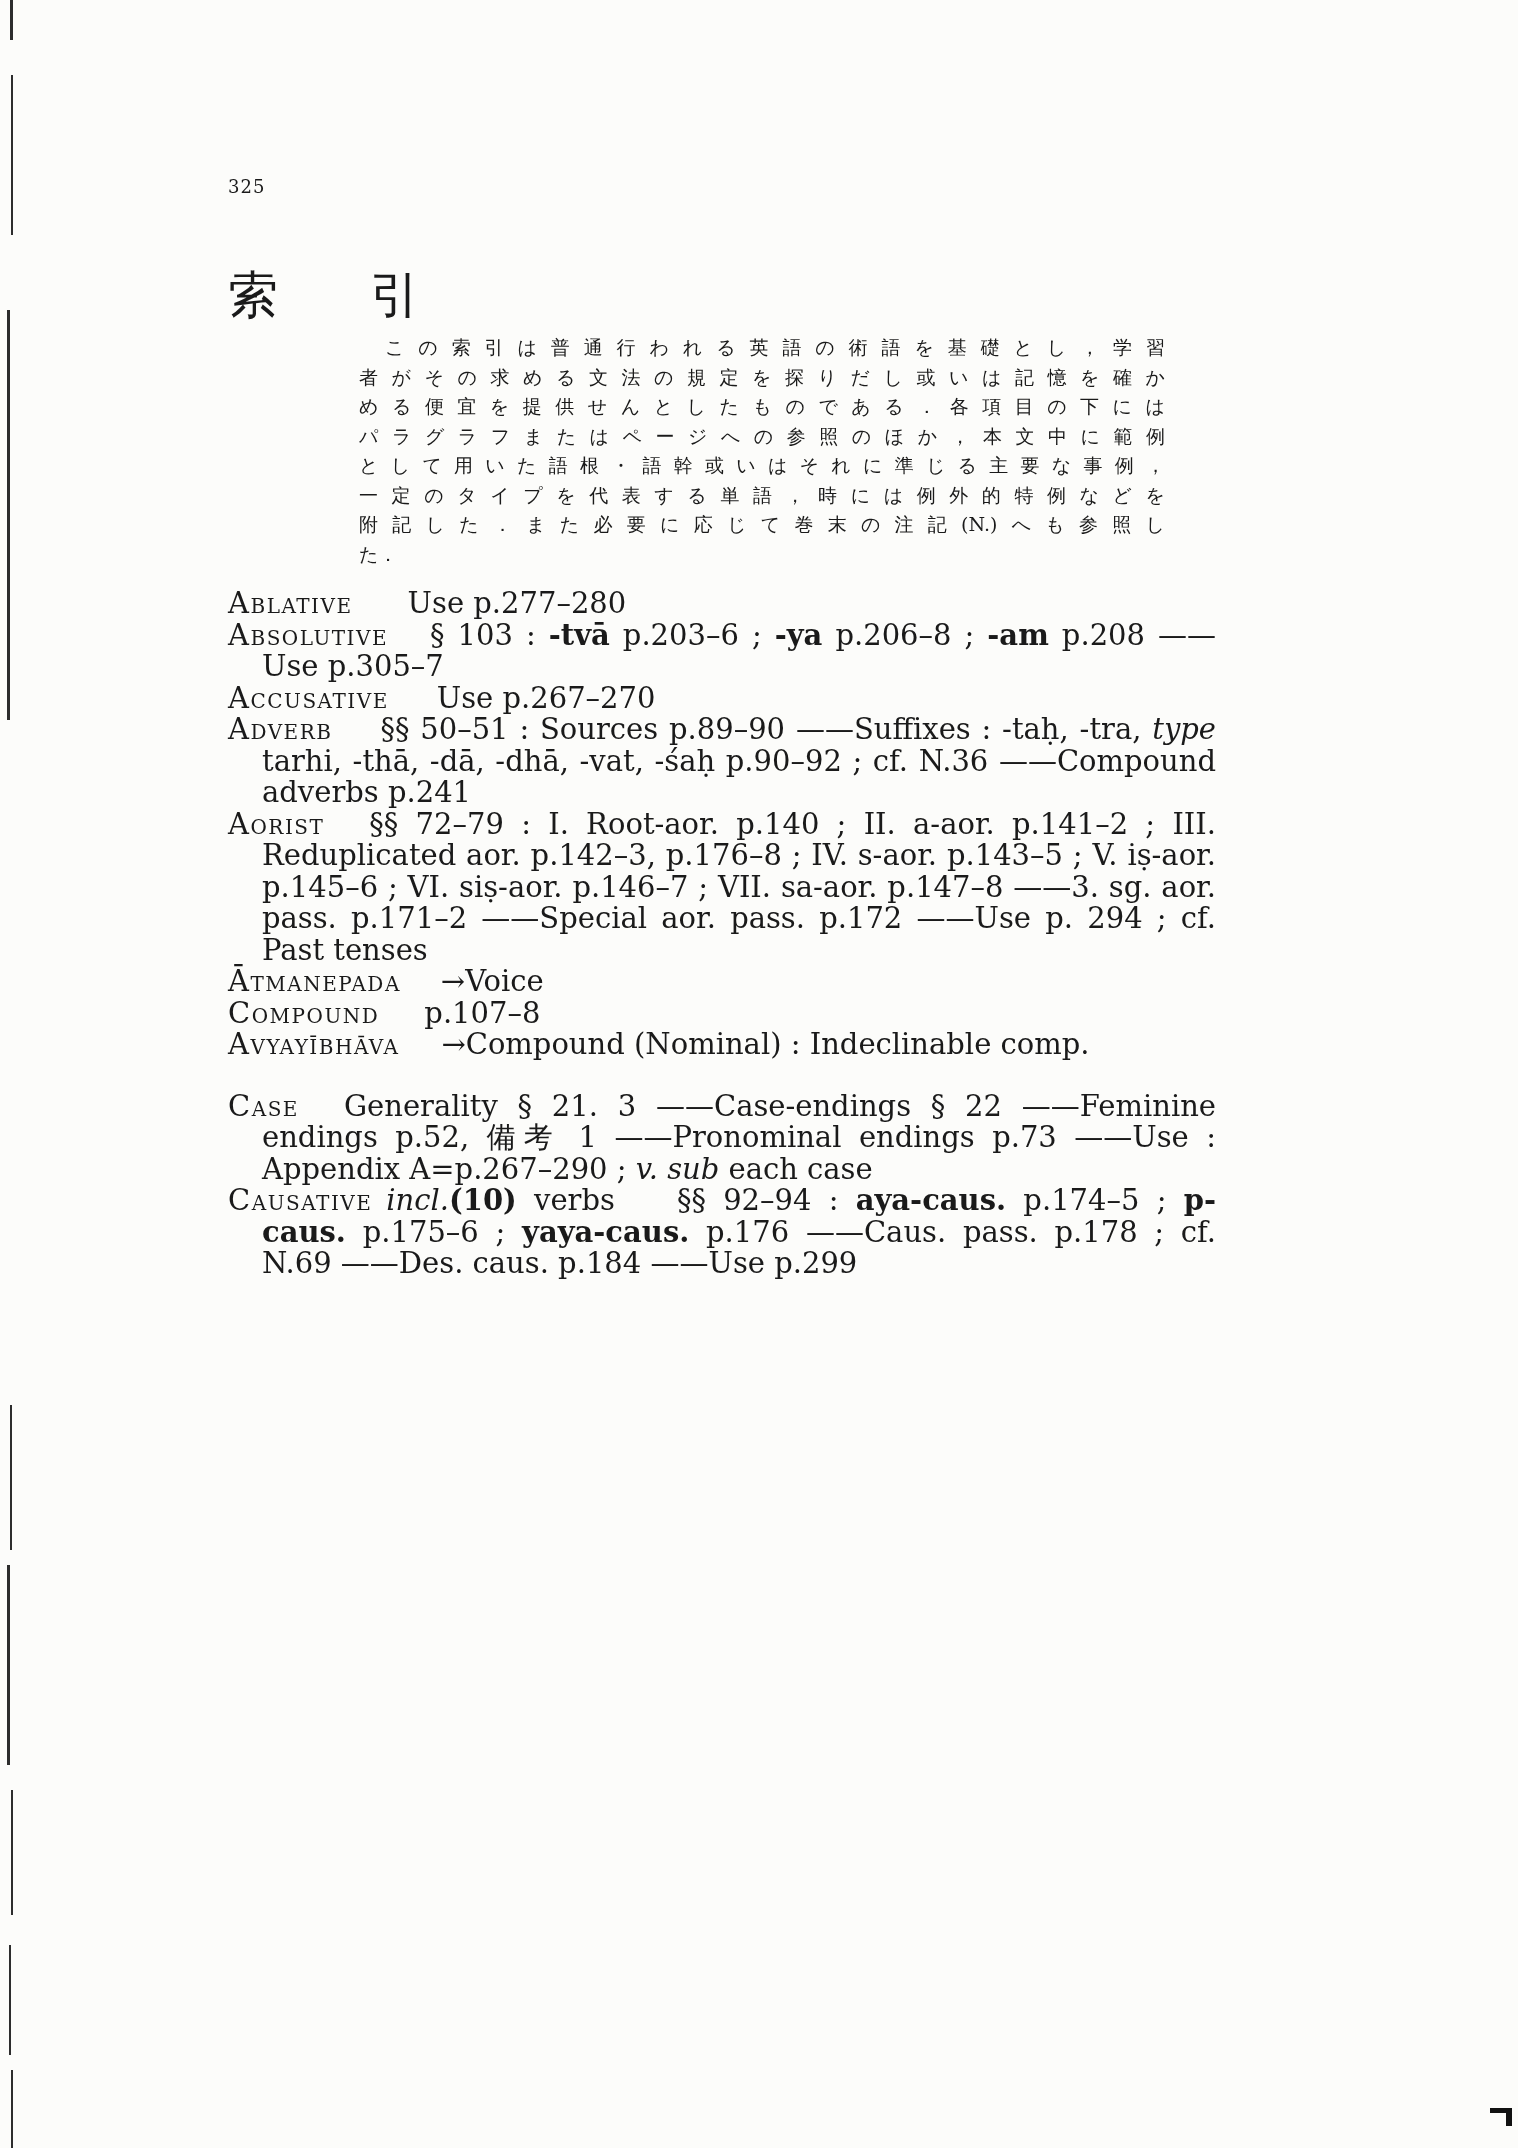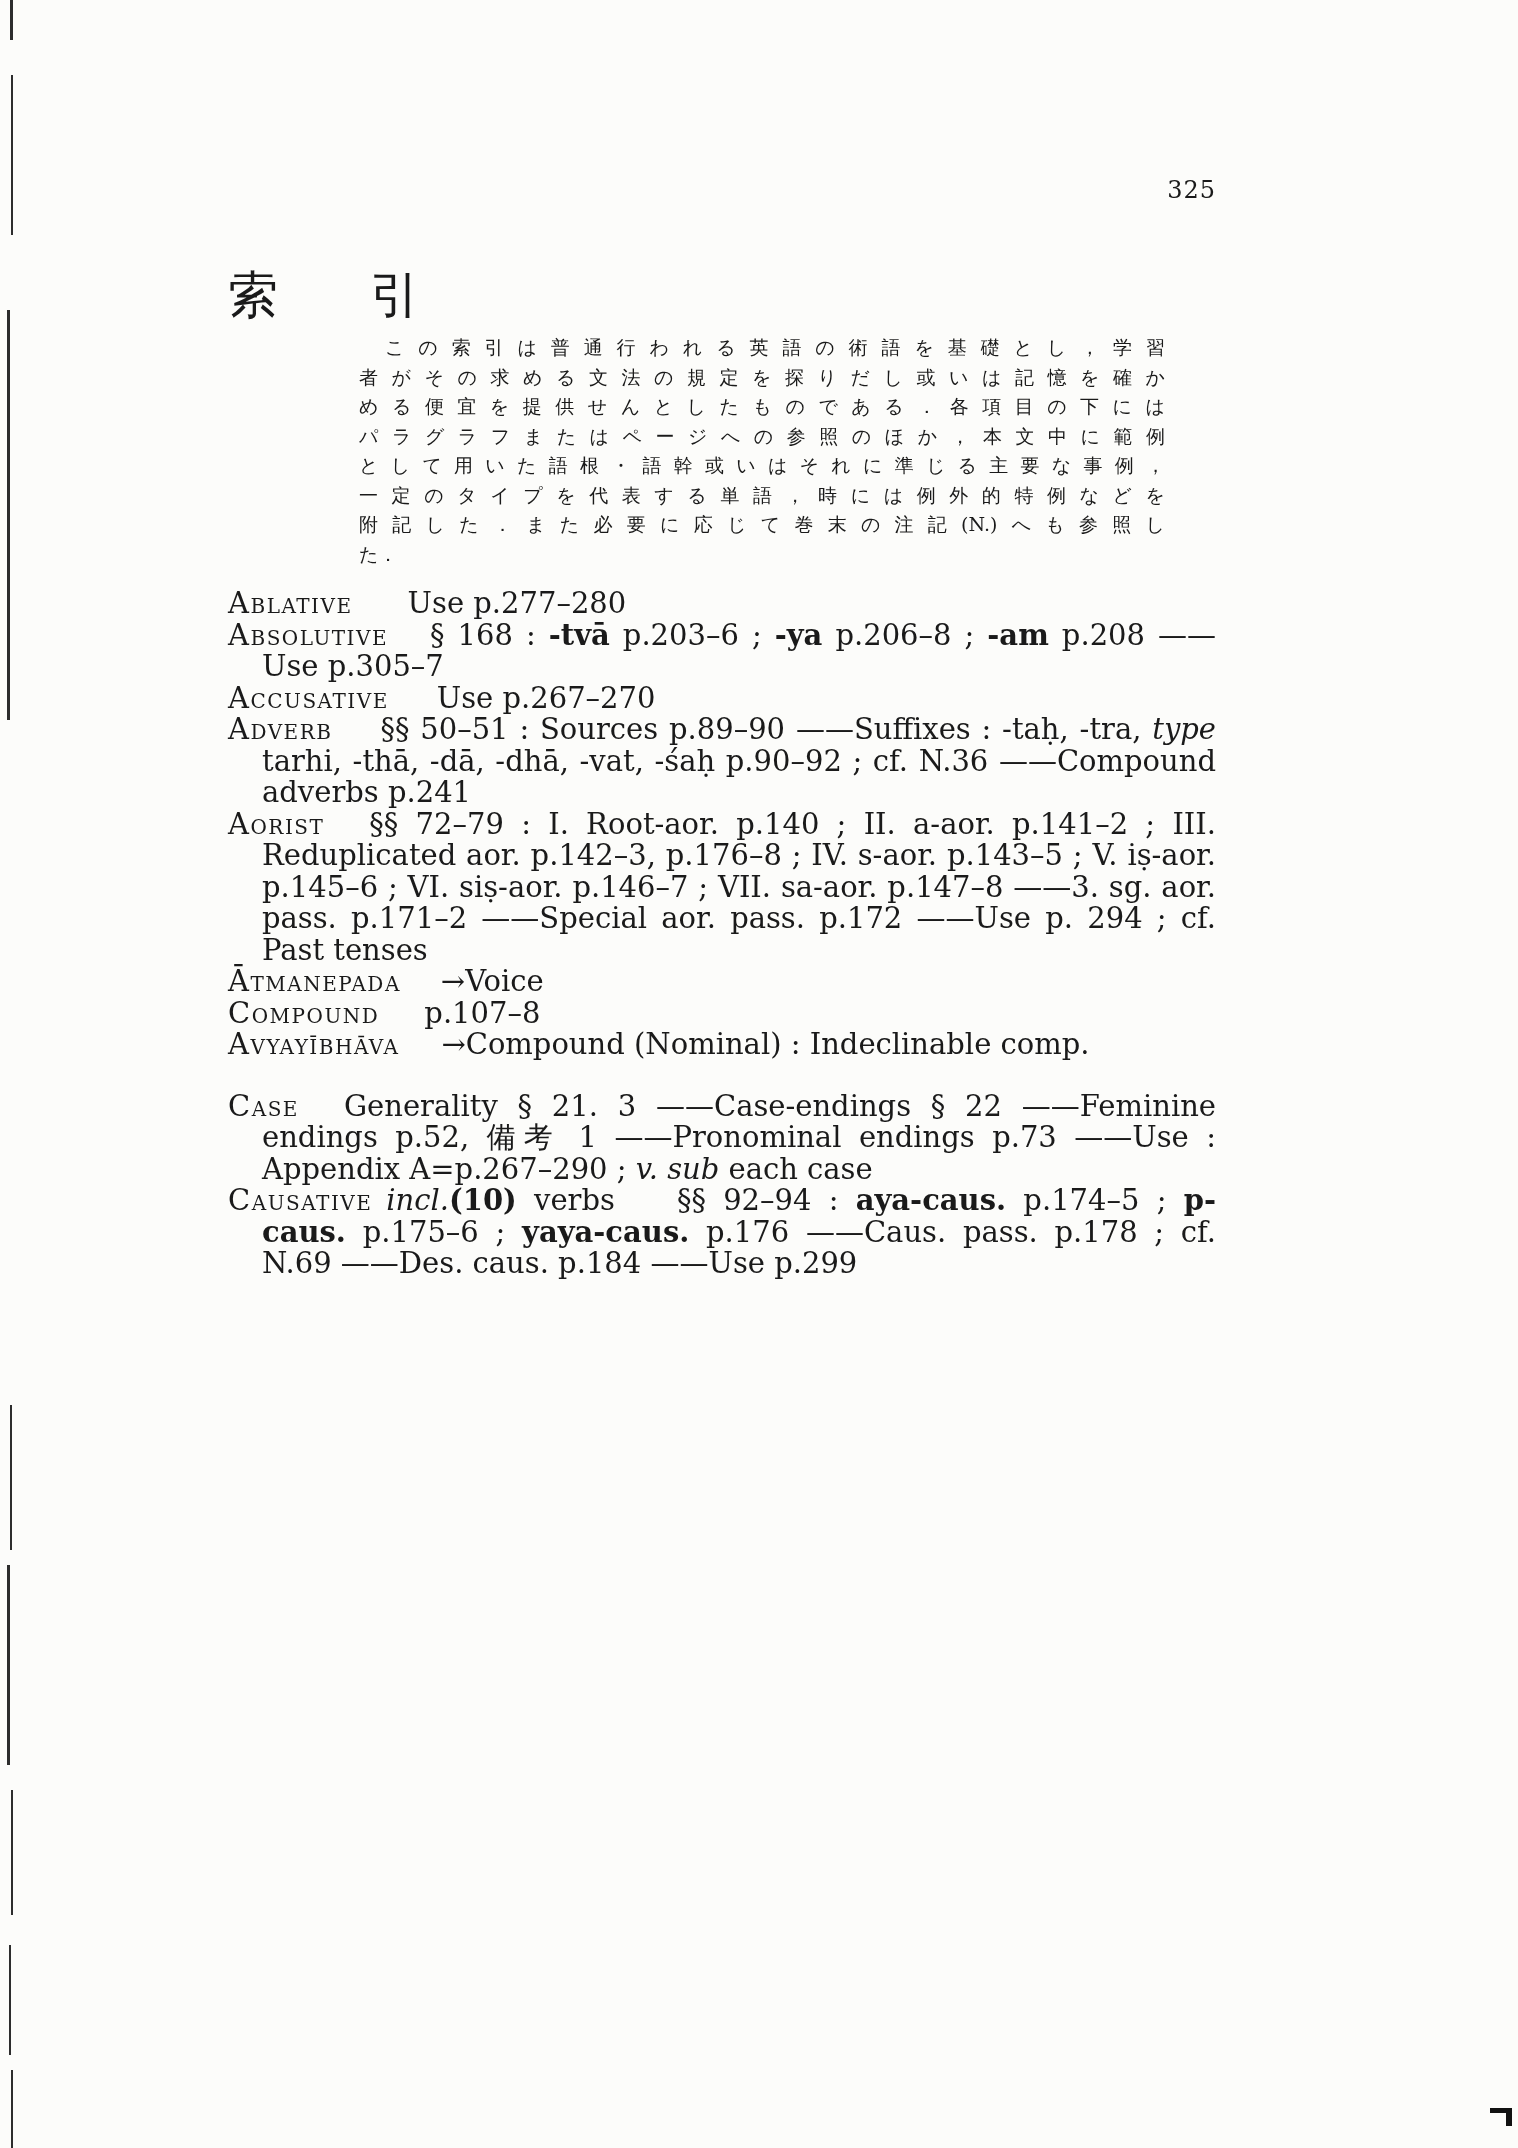--- a/index.html
+++ b/index.html
@@ -19,22 +19,22 @@
     position: absolute;
     left: 1490px; top: 2108px;
     width: 16px; height: 13px;
     border-top: 5px solid #111;
     border-right: 6px solid #111;
   }
 
   .page-number {
     position: absolute;
     top: 176px; left: 228px; width: 988px;
-    text-align: right;
-    font-size: 24px;
+    text-align: left;
+    font-size: 18px;
     letter-spacing: 1px;
   }
 
   .title-row {
     position: absolute;
     top: 262px; left: 228px; width: 988px;
     text-align: left;
     font-size: 50px;
     font-weight: 500;
   }
@@ -102,21 +102,21 @@
     <div class="intro-line">める便宜を提供せんとしたものである．各項目の下には</div>
     <div class="intro-line">パラグラフまたはページへの参照のほか，本文中に範例</div>
     <div class="intro-line">として用いた語根・語幹或いはそれに準じる主要な事例，</div>
     <div class="intro-line">一定のタイプを代表する単語，時には例外的特例などを</div>
     <div class="intro-line">附記した．また必要に応じて巻末の注記(N.)へも参照し</div>
     <div class="intro-line last">た．</div>
   </div>
 
   <div class="entries">
       <p class="entry"><span class="headword">Ablative</span><span class="hw-gap" style="width: 55px;"></span><span>Use p.277–280</span></p>
-      <p class="entry"><span class="headword">Absolutive</span><span class="hw-gap" style="width: 42px;"></span><span>§ 168 : </span><span class="b">-tvā</span><span> p.203–6 ; </span><span class="b">-ya</span><span> p.206–8 ; </span><span class="b">-am</span><span> p.208 ——Use p.305–7</span></p>
+      <p class="entry"><span class="headword">Absolutive</span><span class="hw-gap" style="width: 42px;"></span><span>§ 103 : </span><span class="b">-tvā</span><span> p.203–6 ; </span><span class="b">-ya</span><span> p.206–8 ; </span><span class="b">-am</span><span> p.208 ——Use p.305–7</span></p>
       <p class="entry"><span class="headword">Accusative</span><span class="hw-gap" style="width: 48px;"></span><span>Use p.267–270</span></p>
       <p class="entry"><span class="headword">Adverb</span><span class="hw-gap" style="width: 48px;"></span><span>§§ 50–51 : Sources p.89–90 ——Suffixes : -taḥ, -tra, </span><span class="i">type</span><span> tarhi, -thā, -dā, -dhā, -vat, -śaḥ p.90–92 ; cf. N.36 ——Compound adverbs p.241</span></p>
       <p class="entry"><span class="headword">Aorist</span><span class="hw-gap" style="width: 45px;"></span><span>§§ 72–79 : I. Root-aor. p.140 ; II. a-aor. p.141–2 ; III. Reduplicated aor. p.142–3, p.176–8 ; IV. s-aor. p.143–5 ; V. iṣ-aor. p.145–6 ; VI. siṣ-aor. p.146–7 ; VII. sa-aor. p.147–8 ——3. sg. aor. pass. p.171–2 ——Special aor. pass. p.172 ——Use p. 294 ; cf. Past tenses</span></p>
       <p class="entry"><span class="headword">Ātmanepada</span><span class="hw-gap" style="width: 40px;"></span><span>→Voice</span></p>
       <p class="entry"><span class="headword">Compound</span><span class="hw-gap" style="width: 45px;"></span><span>p.107–8</span></p>
       <p class="entry"><span class="headword">Avyayībhāva</span><span class="hw-gap" style="width: 42px;"></span><span>→Compound (Nominal) : Indeclinable comp.</span></p>
       <p class="entry group-break"><span class="headword">Case</span><span class="hw-gap" style="width: 45px;"></span><span>Generality § 21. 3 ——Case-endings § 22 ——Feminine endings p.52, 備考 1 ——Pronominal endings p.73 ——Use : Appendix A=p.267–290 ; </span><span class="i">v. sub</span><span> each case</span></p>
       <p class="entry"><span class="headword">Causative</span><span class="hw-gap" style="width: 14px;"></span><span class="i">incl.</span><span class="b">(10)</span><span> verbs</span><span class="inline-gap" style="width: 62px;"></span><span>§§ 92–94 : </span><span class="b">aya-caus.</span><span> p.174–5 ; </span><span class="b">p-caus.</span><span> p.175–6 ; </span><span class="b">yaya-caus.</span><span> p.176 ——Caus. pass. p.178 ; cf. N.69 ——Des. caus. p.184 ——Use p.299</span></p>
     </div>
 

